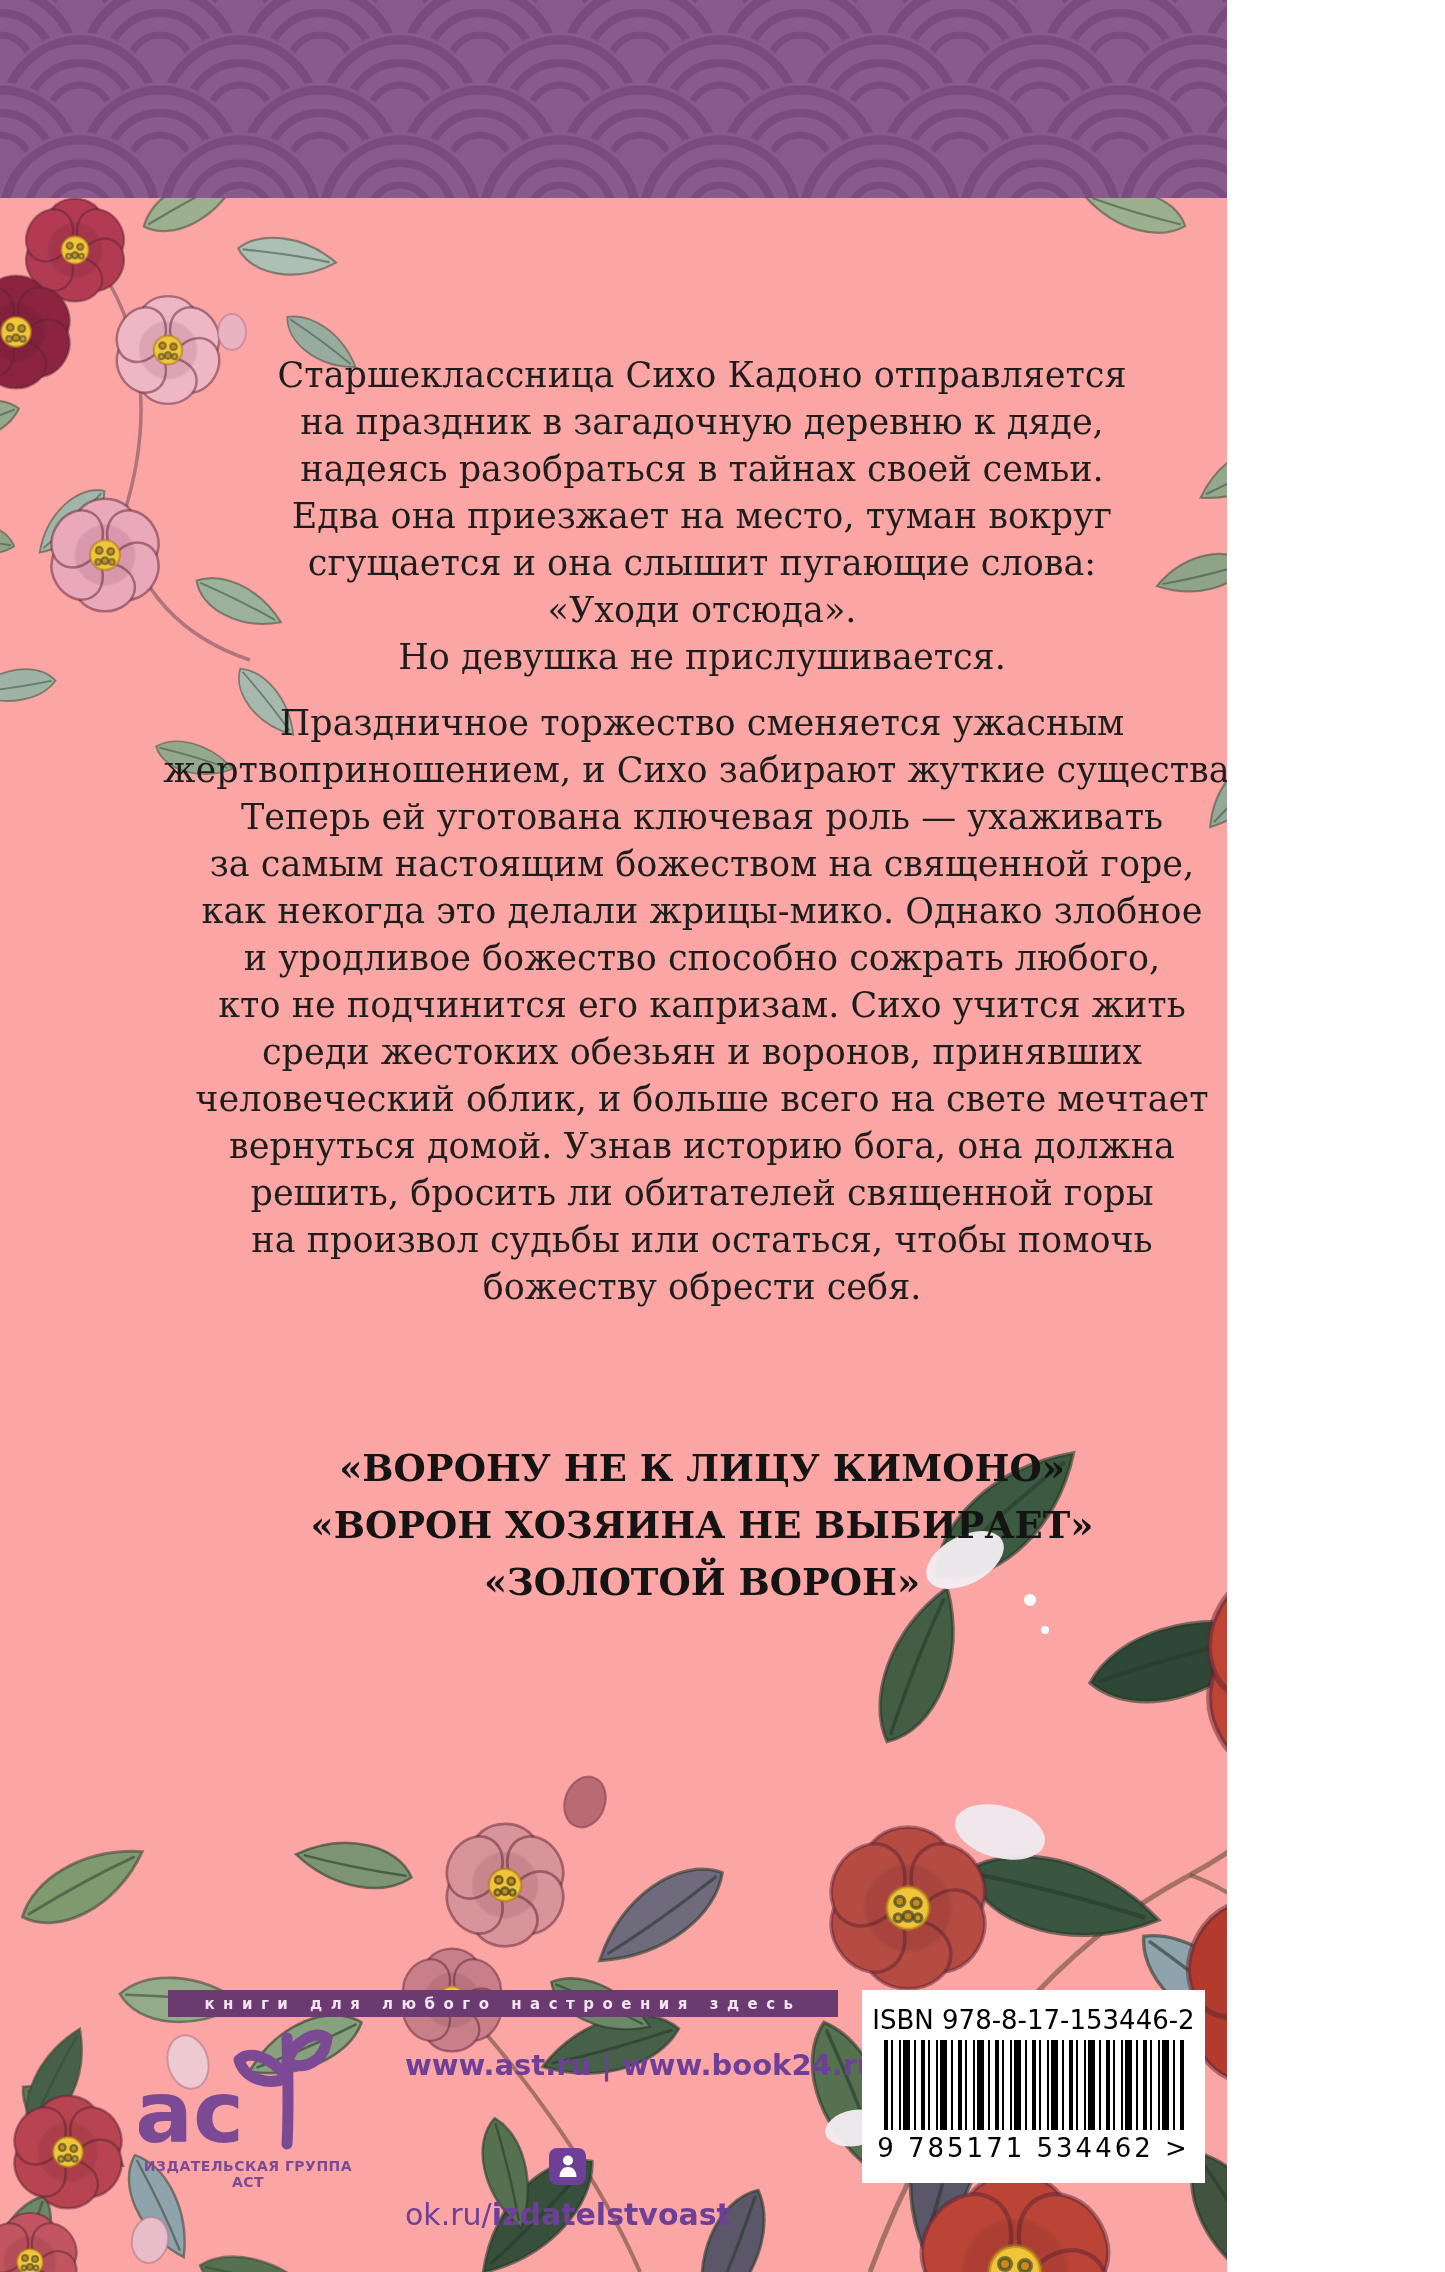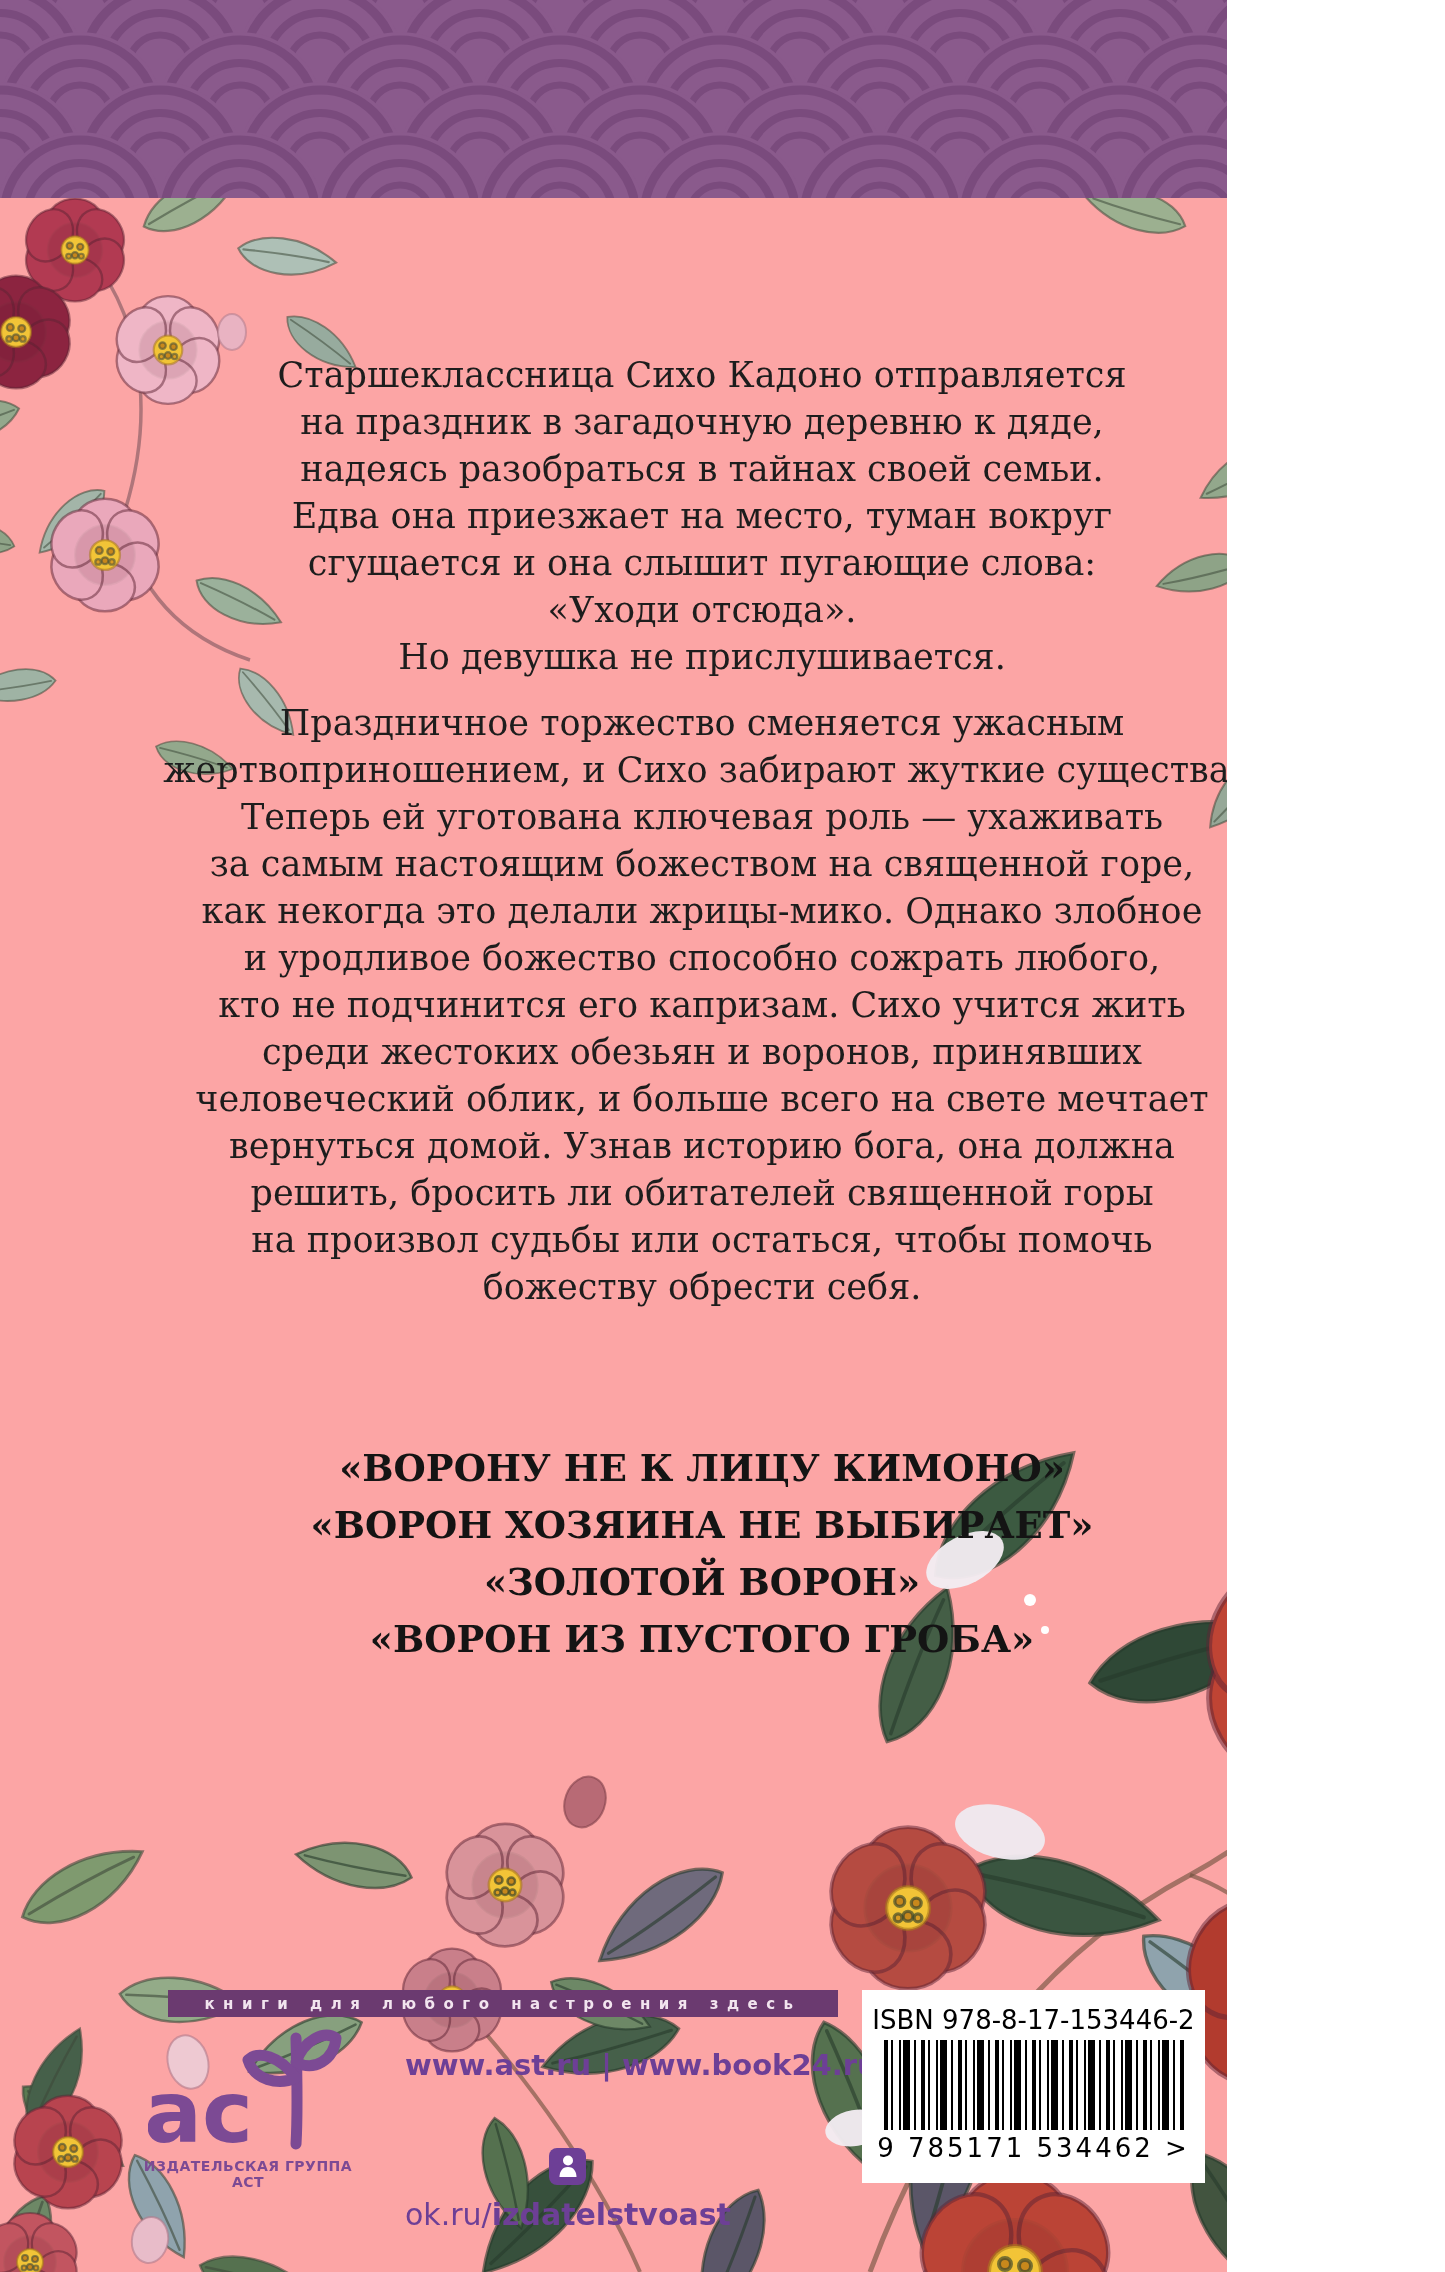--- a/index.html
+++ b/index.html
@@ -23,21 +23,21 @@
             font-weight:bold;font-size:37px;line-height:56px;color:#141414;
             white-space:pre-line;z-index:3;}
   .series-books{position:absolute;left:162px;top:1440px;width:1080px;text-align:center;
             font-weight:bold;font-size:37px;line-height:57px;color:#141414;z-index:3;}
 
   
   .tagline{position:absolute;left:168px;top:1990px;width:670px;height:27px;background:#6b3a70;
            color:#f2e4ef;font-family:"DejaVu Sans",sans-serif;font-weight:bold;font-size:15px;
            letter-spacing:8.5px;text-align:center;line-height:28px;z-index:4;}
 
-  .logo{position:absolute;left:148px;top:2016px;z-index:4;}
+  .logo{position:absolute;left:139px;top:2016px;z-index:4;}
   .logo-caption{position:absolute;left:138px;top:2158px;width:220px;text-align:center;
            font-family:"DejaVu Sans",sans-serif;font-weight:bold;font-size:14px;
            letter-spacing:.5px;color:#7c4a94;z-index:4;}
 
   .sites{position:absolute;left:405px;top:2048px;font-family:"DejaVu Sans",sans-serif;
          font-weight:bold;font-size:29px;color:#6d3f96;z-index:4;}
   .social{position:absolute;left:405px;display:flex;align-items:center;gap:12px;z-index:4;
           font-family:"DejaVu Sans",sans-serif;font-size:30px;color:#6d3f96;}
   .social.vk{top:2102px;}
   .social.ok{top:2148px;flex-direction:column;}
@@ -492,21 +492,20 @@
 человеческий облик, и больше всего на свете мечтает
 вернуться домой. Узнав историю бога, она должна
 решить, бросить ли обитателей священной горы
 на произвол судьбы или остаться, чтобы помочь
 божеству обрести себя.</div>
 
   <div class="series-books">
     <div>«ВОРОНУ НЕ К ЛИЦУ КИМОНО»</div>
     <div>«ВОРОН ХОЗЯИНА НЕ ВЫБИРАЕТ»</div>
     <div>«ЗОЛОТОЙ ВОРОН»</div>
-    <div>«ВОРОН ИЗ ПУСТОГО ГРОБА»</div>
   </div>
 
   <div class="tagline">книги для любого настроения здесь</div>
 
   <div class="logo">
     <svg width="200" height="138" viewBox="0 0 200 138" xmlns="http://www.w3.org/2000/svg">
       <g>
         <text x="-4" y="126" font-family="DejaVu Sans, sans-serif" font-weight="bold" font-size="86" fill="#7c4a94">ас</text>
       </g>
       <g stroke="#7c4a94" stroke-width="11" fill="none" stroke-linecap="round" stroke-linejoin="round">

